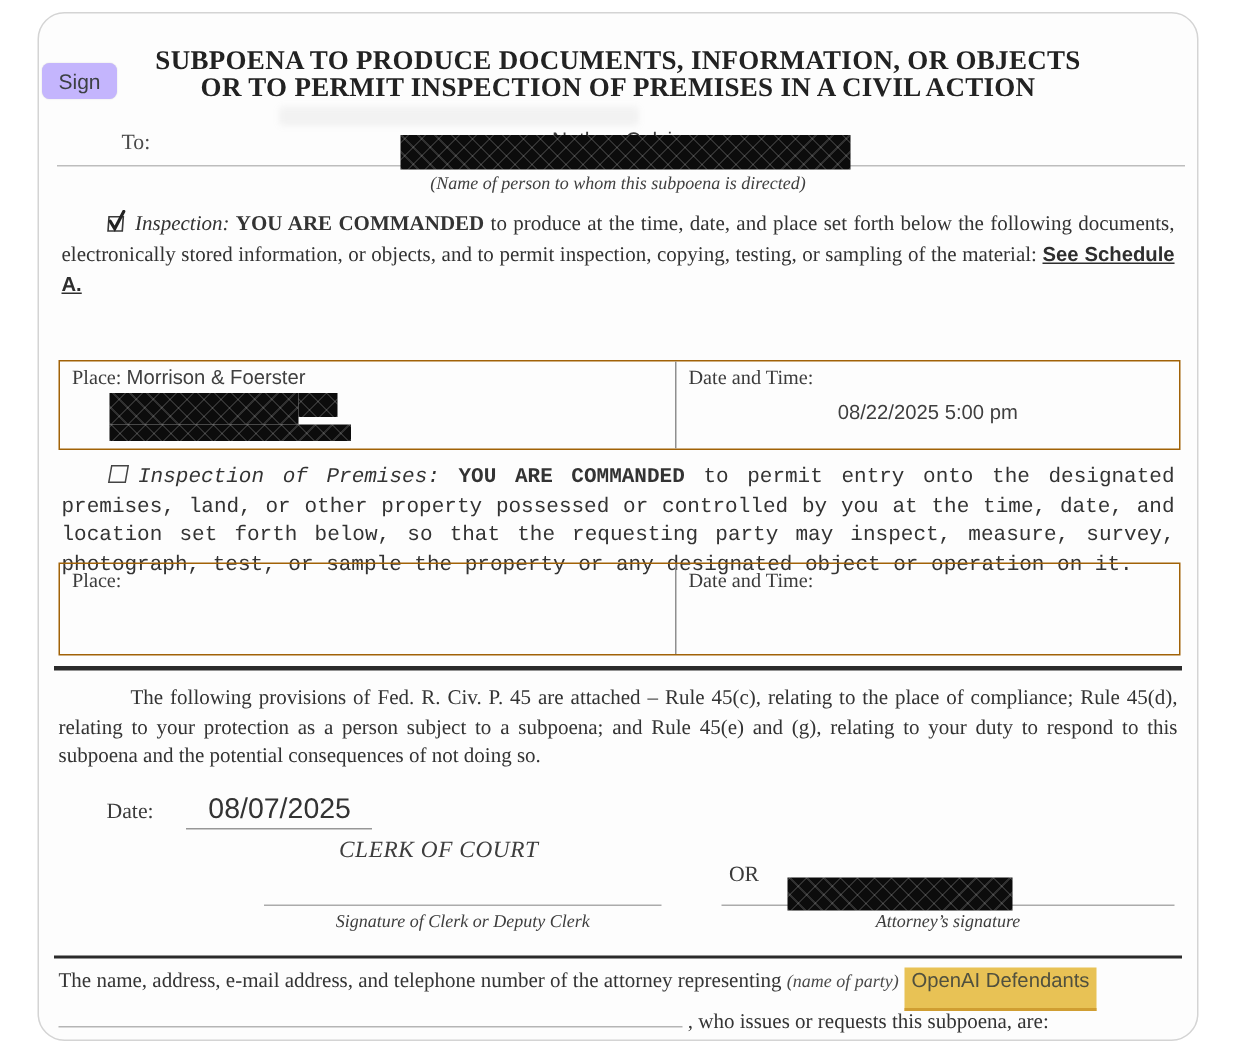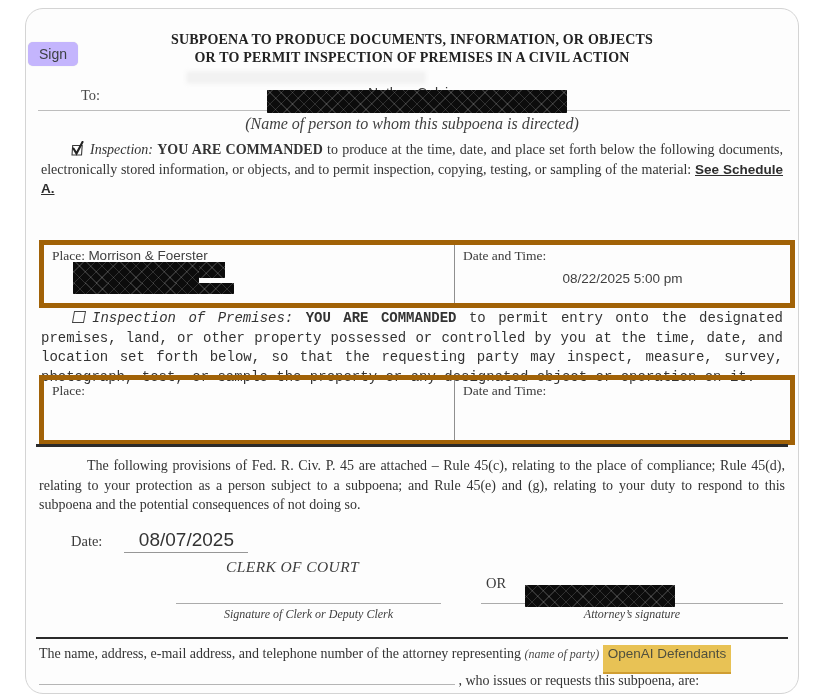--- a/index.html
+++ b/index.html
@@ -8,49 +8,49 @@
   .card{position:absolute;left:25px;top:8px;width:772px;height:684px;background:#fdfdfd;
         border:1px solid #d4d4d4;border-radius:18px;}
   .abs{position:absolute;}
 
   
   .sign-btn{position:absolute;left:28px;top:42px;background:#c4b5fd;border:none;border-radius:5px;
             padding:4px 11px;font-family:"Liberation Sans",sans-serif;font-size:14px;color:#3c4043;
             cursor:pointer;box-shadow:0 0 1px rgba(0,0,0,.18);}
 
   
-  .title{left:0;right:0;top:22px;text-align:center;font-weight:bold;font-size:14px;
+  .title{left:0;right:0;top:22px;text-align:center;font-weight:bold;font-size:18px;
          line-height:18px;color:#222;letter-spacing:.2px;}
 
   
   .to-label{left:55px;top:78px;font-size:14.5px;color:#4a4a4a;}
   .recipient{left:0;right:0;top:76px;text-align:center;font-family:"Liberation Sans",sans-serif;
              font-size:14px;color:#3a3a3a;}
   .thin-line{height:1px;background:#bdbdbd;}
-  .caption{font-style:italic;font-size:16px;color:#3f3f3f;text-align:center;}
+  .caption{font-style:italic;font-size:12px;color:#3f3f3f;text-align:center;}
 
   
   .redact{background-color:#0c0c0c;
     background-image:
       repeating-linear-gradient(45deg, rgba(255,255,255,.15) 0 1px, transparent 1px 8px),
       repeating-linear-gradient(-45deg, rgba(255,255,255,.15) 0 1px, transparent 1px 8px);}
 
   
   .para{font-size:14px;line-height:19.5px;text-align:justify;color:#333;}
   .ital{font-style:italic;}
   .cmd{font-weight:bold;margin-top:12px;}
   .schedule{font-family:"Liberation Sans",sans-serif;font-weight:bold;text-decoration:underline;
             font-size:13.5px;color:#2e2e2e;}
 
   .checkbox-empty{display:inline-block;width:10px;height:10px;border:1.4px solid #444;
                   transform:skewX(-10deg);margin-right:7px;vertical-align:-1px;}
   .checkbox-checked{display:inline-block;width:16px;height:15px;margin-right:5px;vertical-align:-2px;}
 
   
-  .ftable{border:5px solid #a16207;display:flex;background:transparent;}
+  .ftable{border:1px solid #a16207;display:flex;background:transparent;}
   .fcell{padding:3px 8px;font-size:13.5px;color:#3b3b3b;}
   .fcell.left{width:394px;border-right:1px solid #8f8f8f;}
   .fcell.right{flex:1;}
   .fvalue{font-family:"Liberation Sans",sans-serif;color:#3f3f3f;}
   .dt-value{font-family:"Liberation Sans",sans-serif;text-align:center;margin-top:7px;color:#3f3f3f;}
 
   .divider{background:#2b2b2b;}
 
   
   .date-row{left:45px;top:520px;font-size:14.5px;color:#3c3c3c;}

